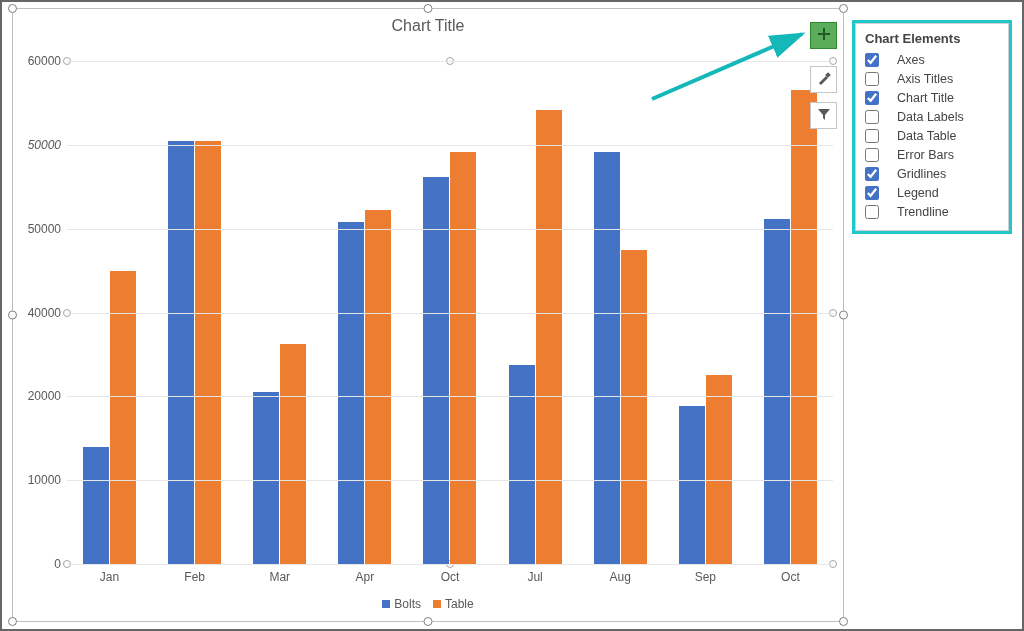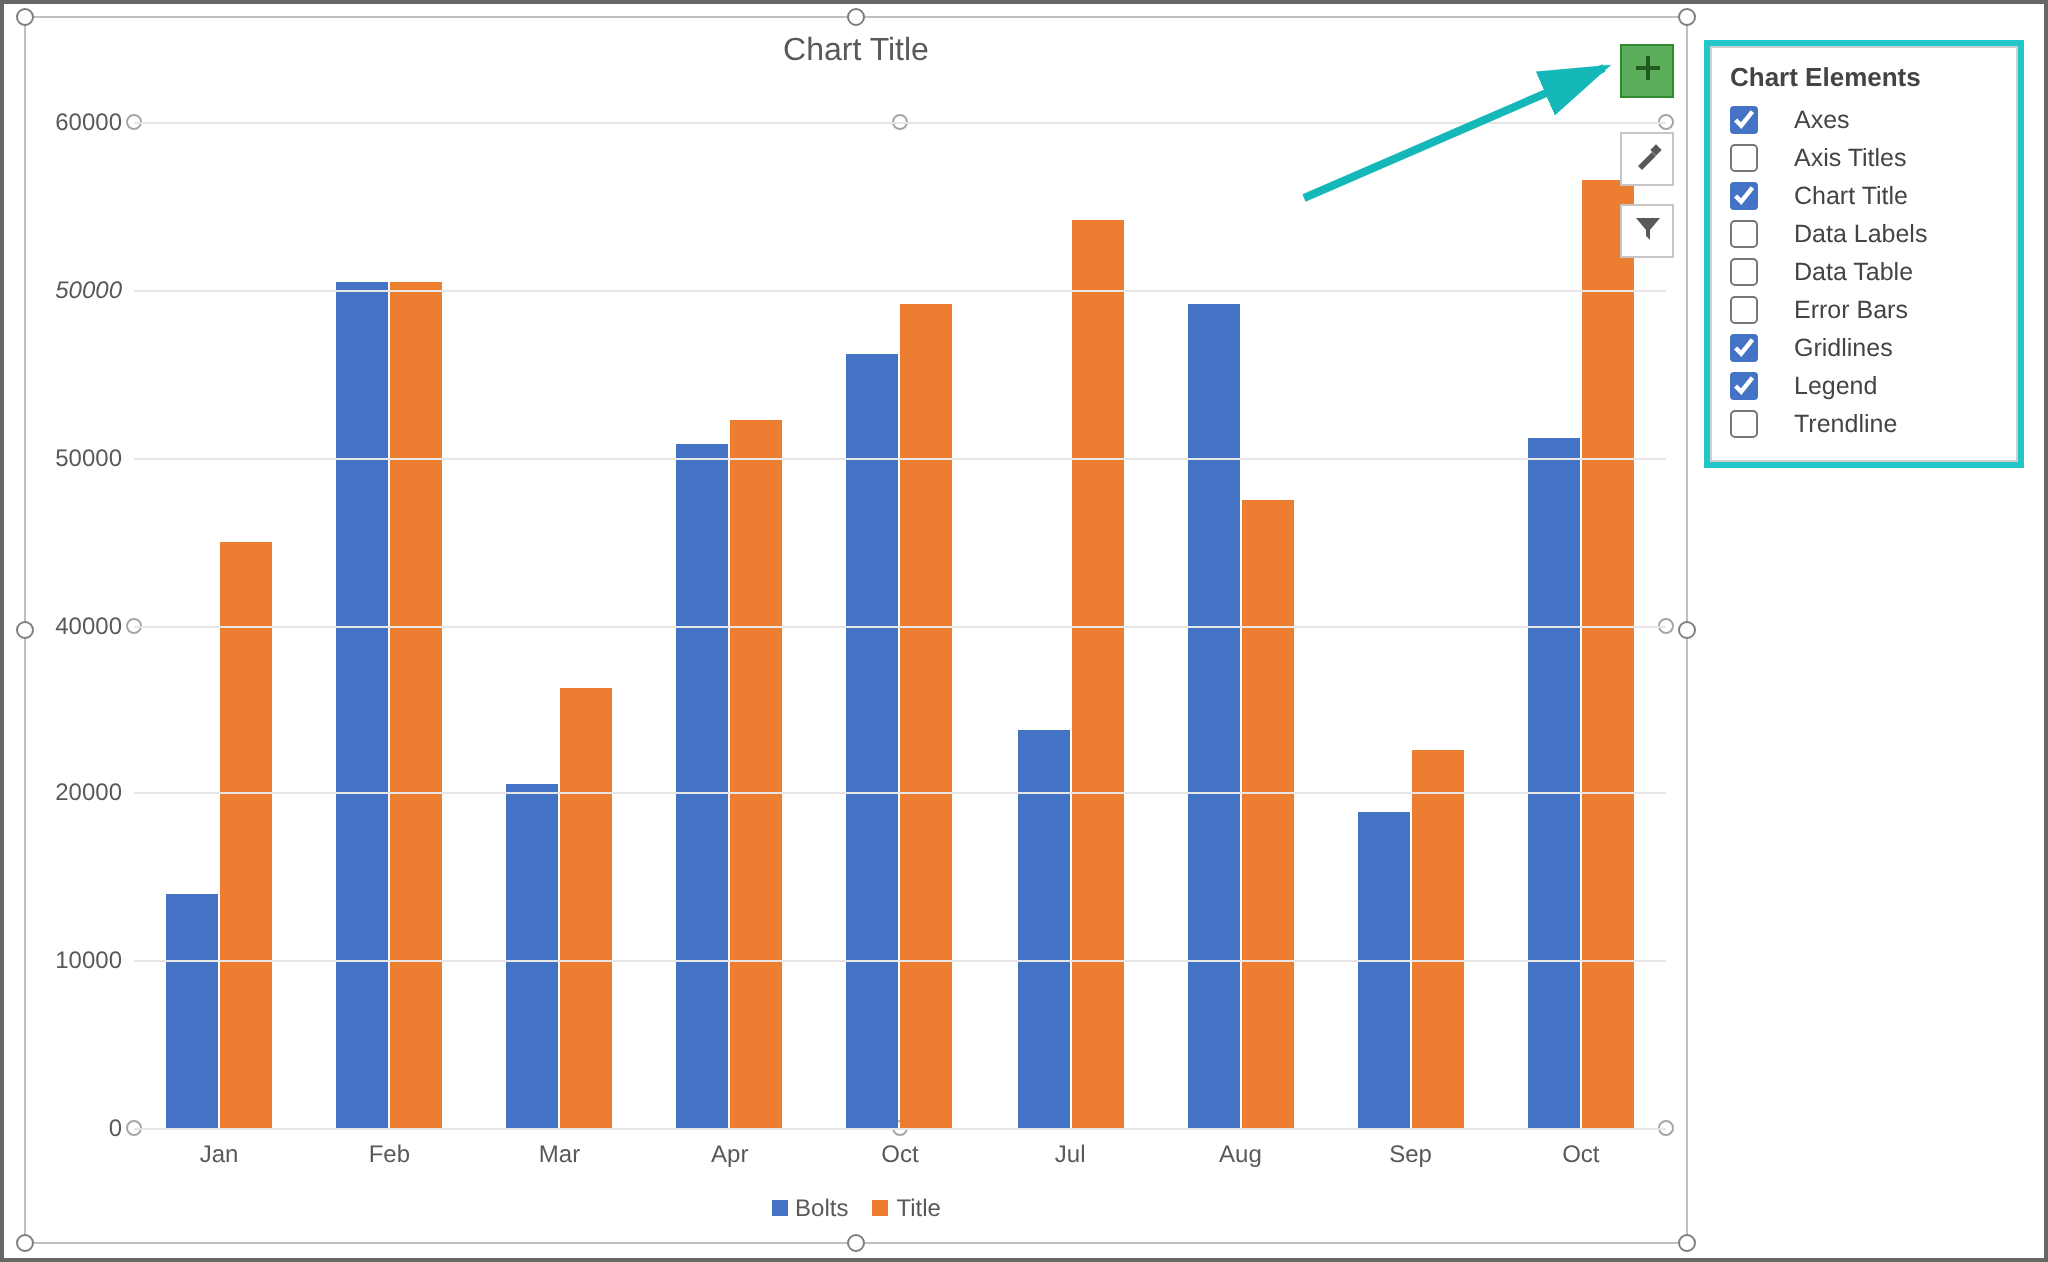--- a/index.html
+++ b/index.html
@@ -277,21 +277,21 @@
         <div class="ytick" style="top: 83.8333px; font-style: italic;">50000</div>
         <div class="gridline" style="top: 0px;"></div>
         <div class="ytick" style="top: 0px;">60000</div>
       </div>
 
     <div class="legend" id="legend"><span class="legend-item">
           <span class="swatch s0" style="background: rgb(68, 114, 196);"></span>
           <span>Bolts</span>
         </span><span class="legend-item">
           <span class="swatch s1" style="background: rgb(237, 125, 49);"></span>
-          <span>Title</span>
+          <span>Table</span>
         </span></div>
   </div>
 
   <div class="flyout-btn flyout-plus">
     <span>
       <svg width="16" height="16">
           <line x1="8" y1="2" x2="8" y2="14" stroke-width="2"></line>
           <line x1="2" y1="8" x2="14" y2="8" stroke-width="2"></line>
         </svg>
     </span>

